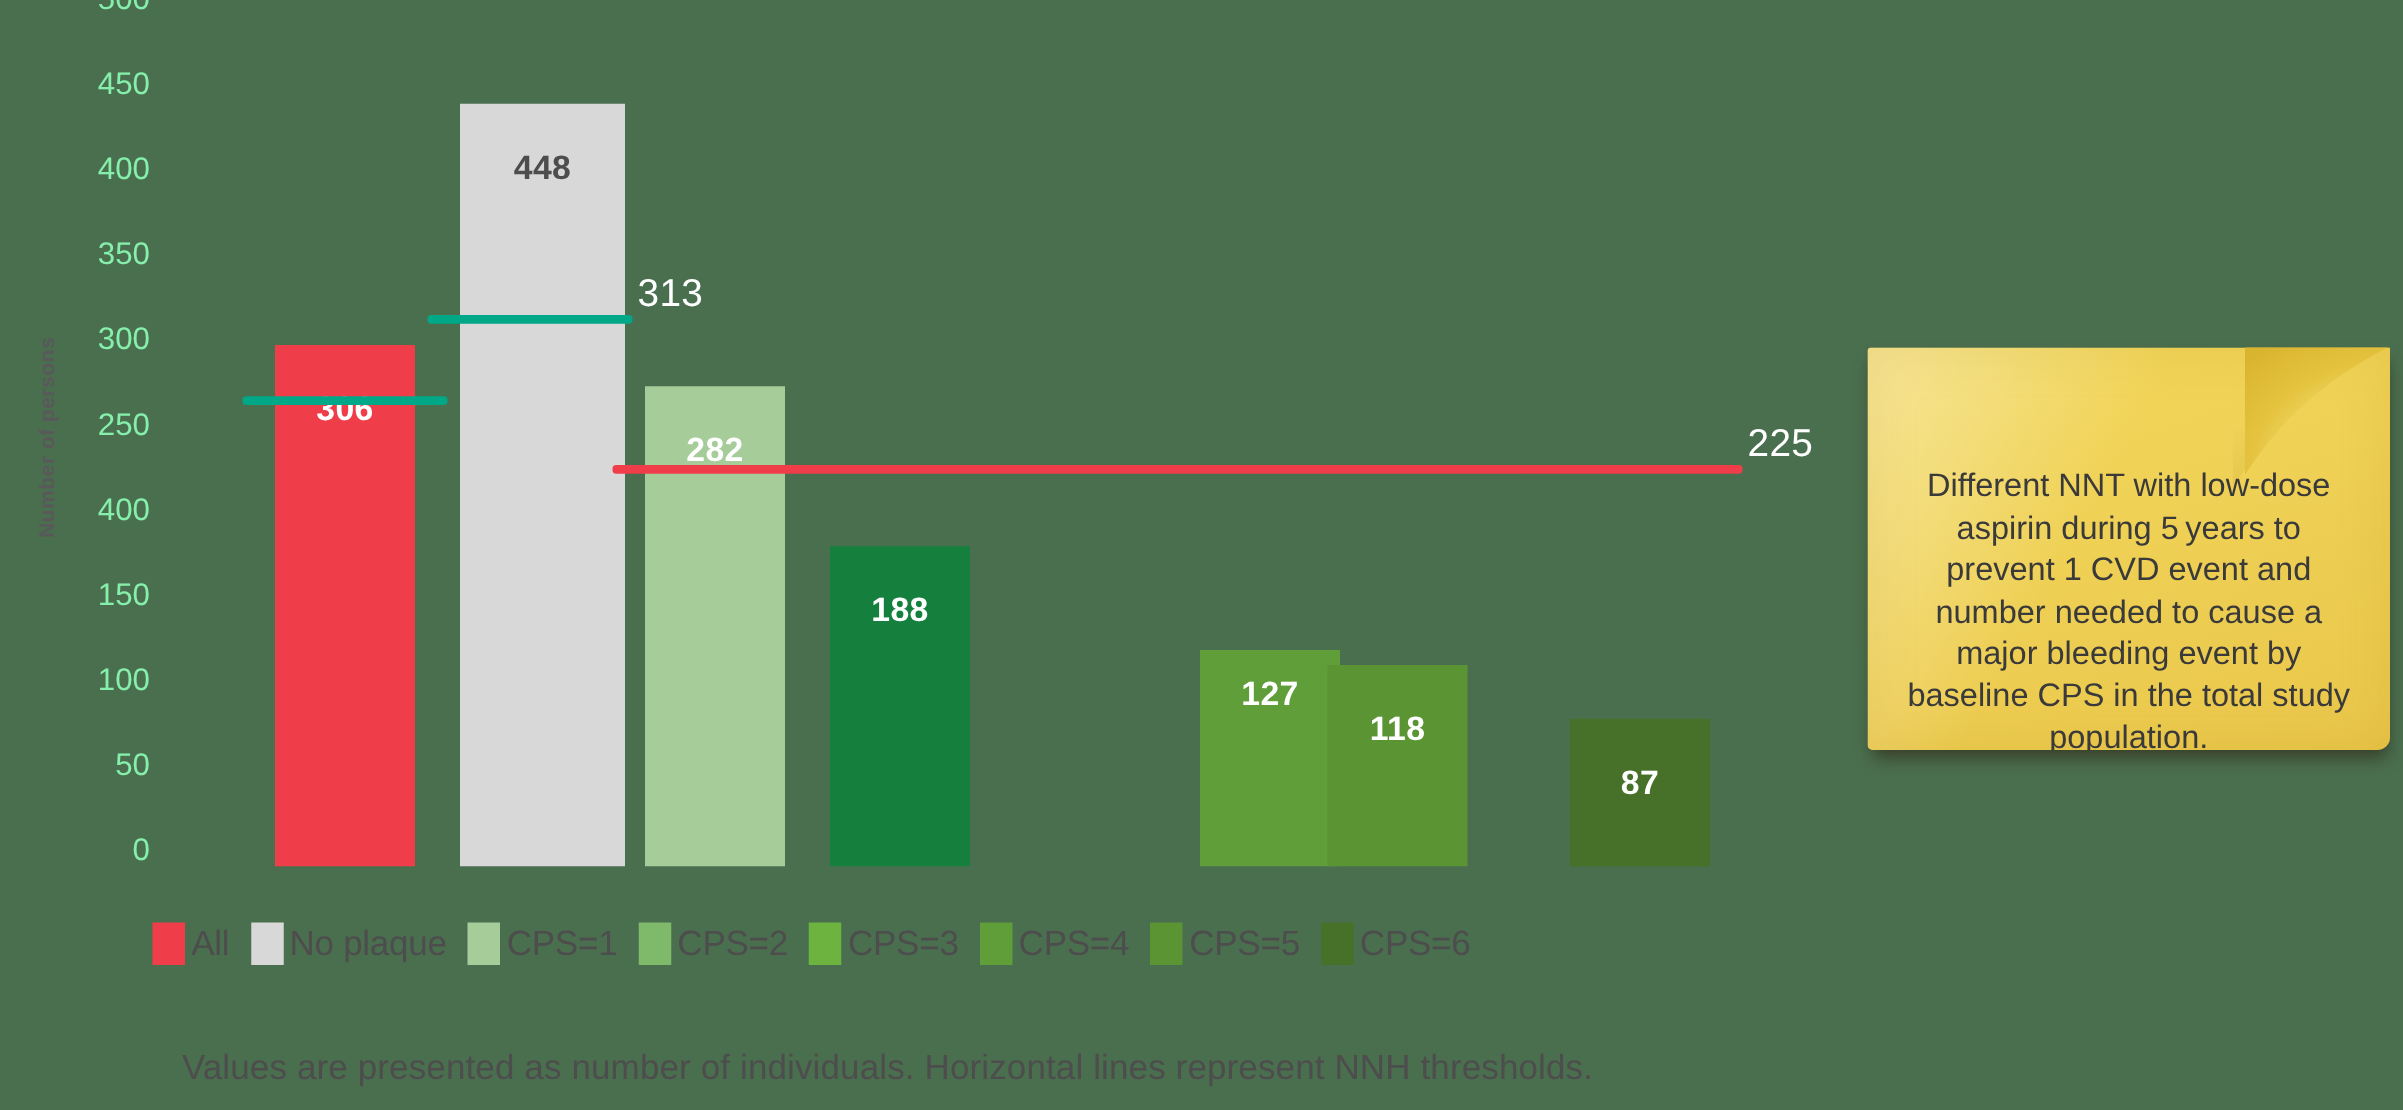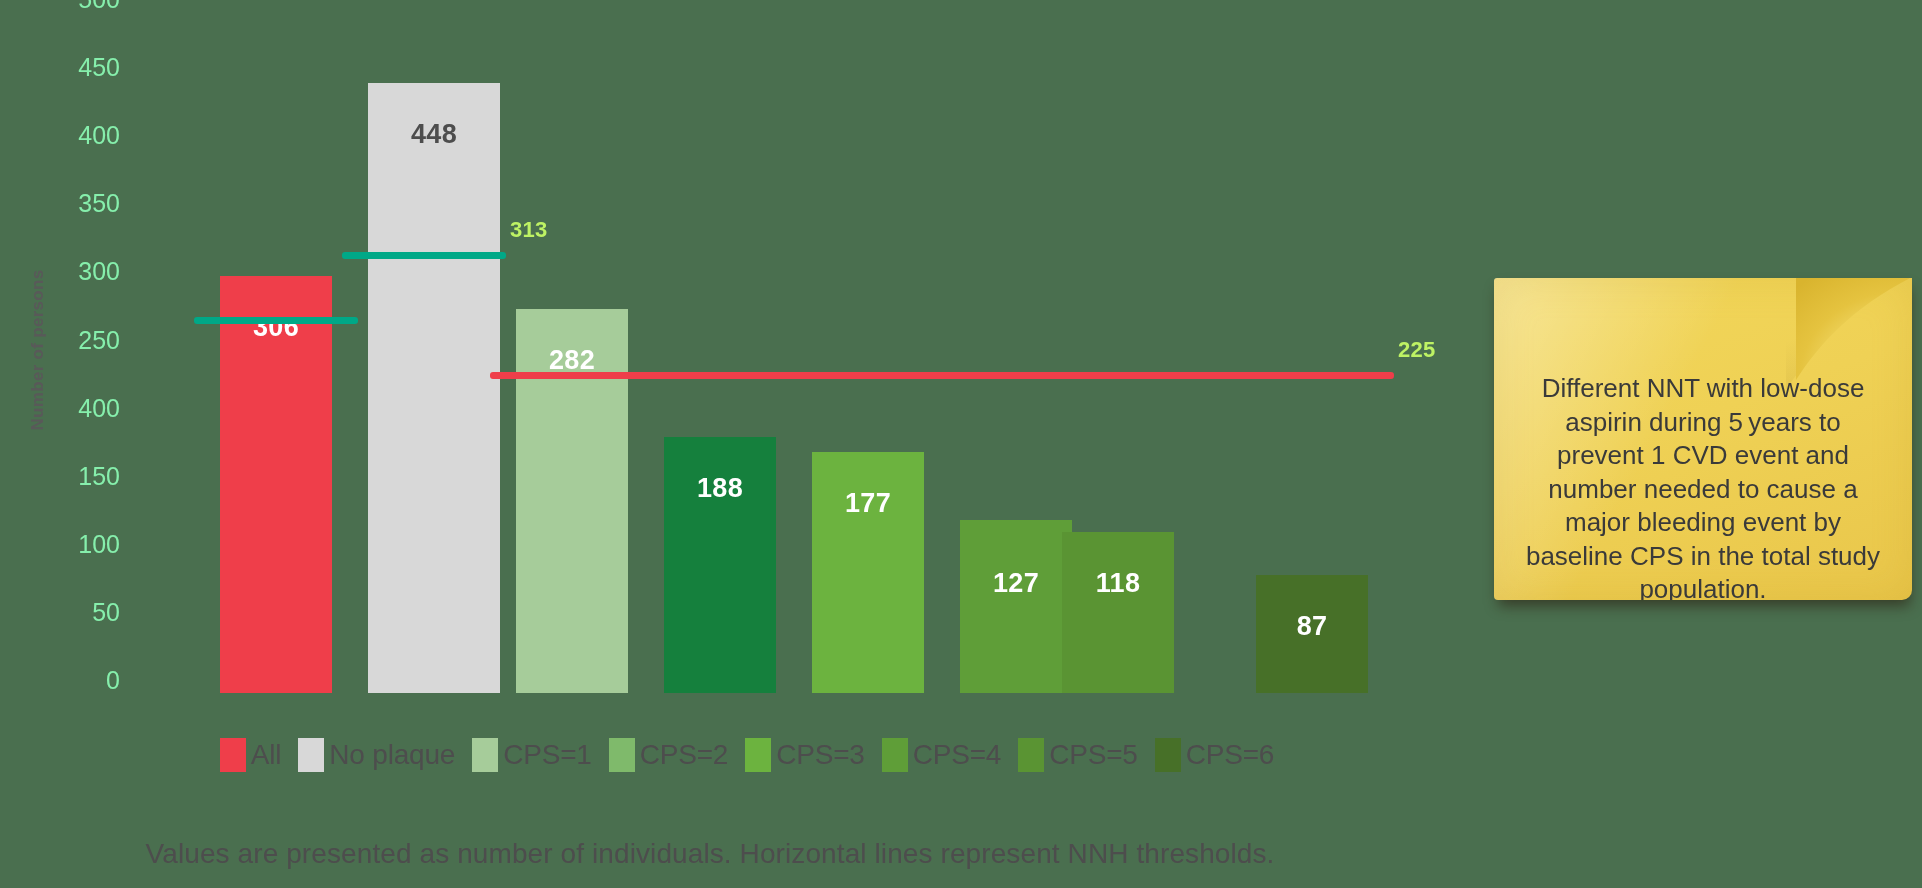--- a/index.html
+++ b/index.html
@@ -48,28 +48,28 @@
   .bar-value {
     position: absolute; left: 0; width: 100%;
     text-align: center;
     font-size: 27px; font-weight: bold; color: #ffffff;
     letter-spacing: .3px;
   }
 
   .threshold-line { position: absolute; height: 7px; border-radius: 3px; }
   .threshold-label {
     position: absolute;
-    font-size: 22px; font-weight: bold; color: #bef264;
+    font-size: 31px; font-weight: normal; color: #ffffff;
     letter-spacing: .3px; white-space: nowrap;
   }
 
   
   #legend {
     position: absolute; left: 122px; top: 738px; width: 1250px;
-    display: flex; justify-content: center; align-items: center;
+    display: flex; align-items: center;
     gap: 17px;
   }
   .legend-item { display: flex; align-items: center; gap: 5px; }
   .legend-swatch { width: 26px; height: 34px; display: block; }
   .legend-label {
     font-size: 28px; color: #4d4d4d; letter-spacing: -.2px;
     white-space: nowrap;
   }
 
   #footnote {
@@ -151,25 +151,22 @@
         </div>
         <div class="bar" style="left: 246px; width: 132px; height: 610.176px; background: rgb(216, 216, 216);">
           <div class="bar-value" style="top: 36px; color: rgb(77, 77, 77);">448</div>
         </div>
         <div class="bar" style="left: 394px; width: 112px; height: 384.084px; background: rgb(166, 204, 154);">
           <div class="bar-value" style="top: 36px; color: rgb(255, 255, 255);">282</div>
         </div>
         <div class="bar" style="left: 542px; width: 112px; height: 256.056px; background: #15803d;">
           <div class="bar-value" style="top: 36px; color: rgb(255, 255, 255);">188</div>
         </div>
-        <div class="bar" style="left: 690px; width: 112px; height: 241.074px; background: rgb(108, 179, 63);">
-          <div class="bar-value" style="top: 36px; color: rgb(255, 255, 255);">177</div>
-        </div>
         <div class="bar" style="left: 838px; width: 112px; height: 172.974px; background: rgb(95, 158, 56);">
-          <div class="bar-value" style="top: 48px; color: rgb(255, 255, 255);">127</div>
+          <div class="bar-value" style="top: 20px; color: rgb(255, 255, 255);">127</div>
         </div>
         <div class="bar" style="left: 940px; width: 112px; height: 160.716px; background: rgb(90, 148, 51);">
           <div class="bar-value" style="top: 36px; color: rgb(255, 255, 255);">118</div>
         </div>
         <div class="bar" style="left: 1134px; width: 112px; height: 118.494px; background: rgb(71, 112, 40);">
           <div class="bar-value" style="top: 36px; color: rgb(255, 255, 255);">87</div>
         </div>
         <div class="threshold-line" style="left: 72px; width: 164px; top: 317.07px; background: rgb(0, 168, 135);"></div>
         <div class="threshold-line" style="left: 220px; width: 164px; top: 251.694px; background: rgb(0, 168, 135);"></div>
         <div class="threshold-label" style="left: 388px; top: 216.694px;">313</div>

